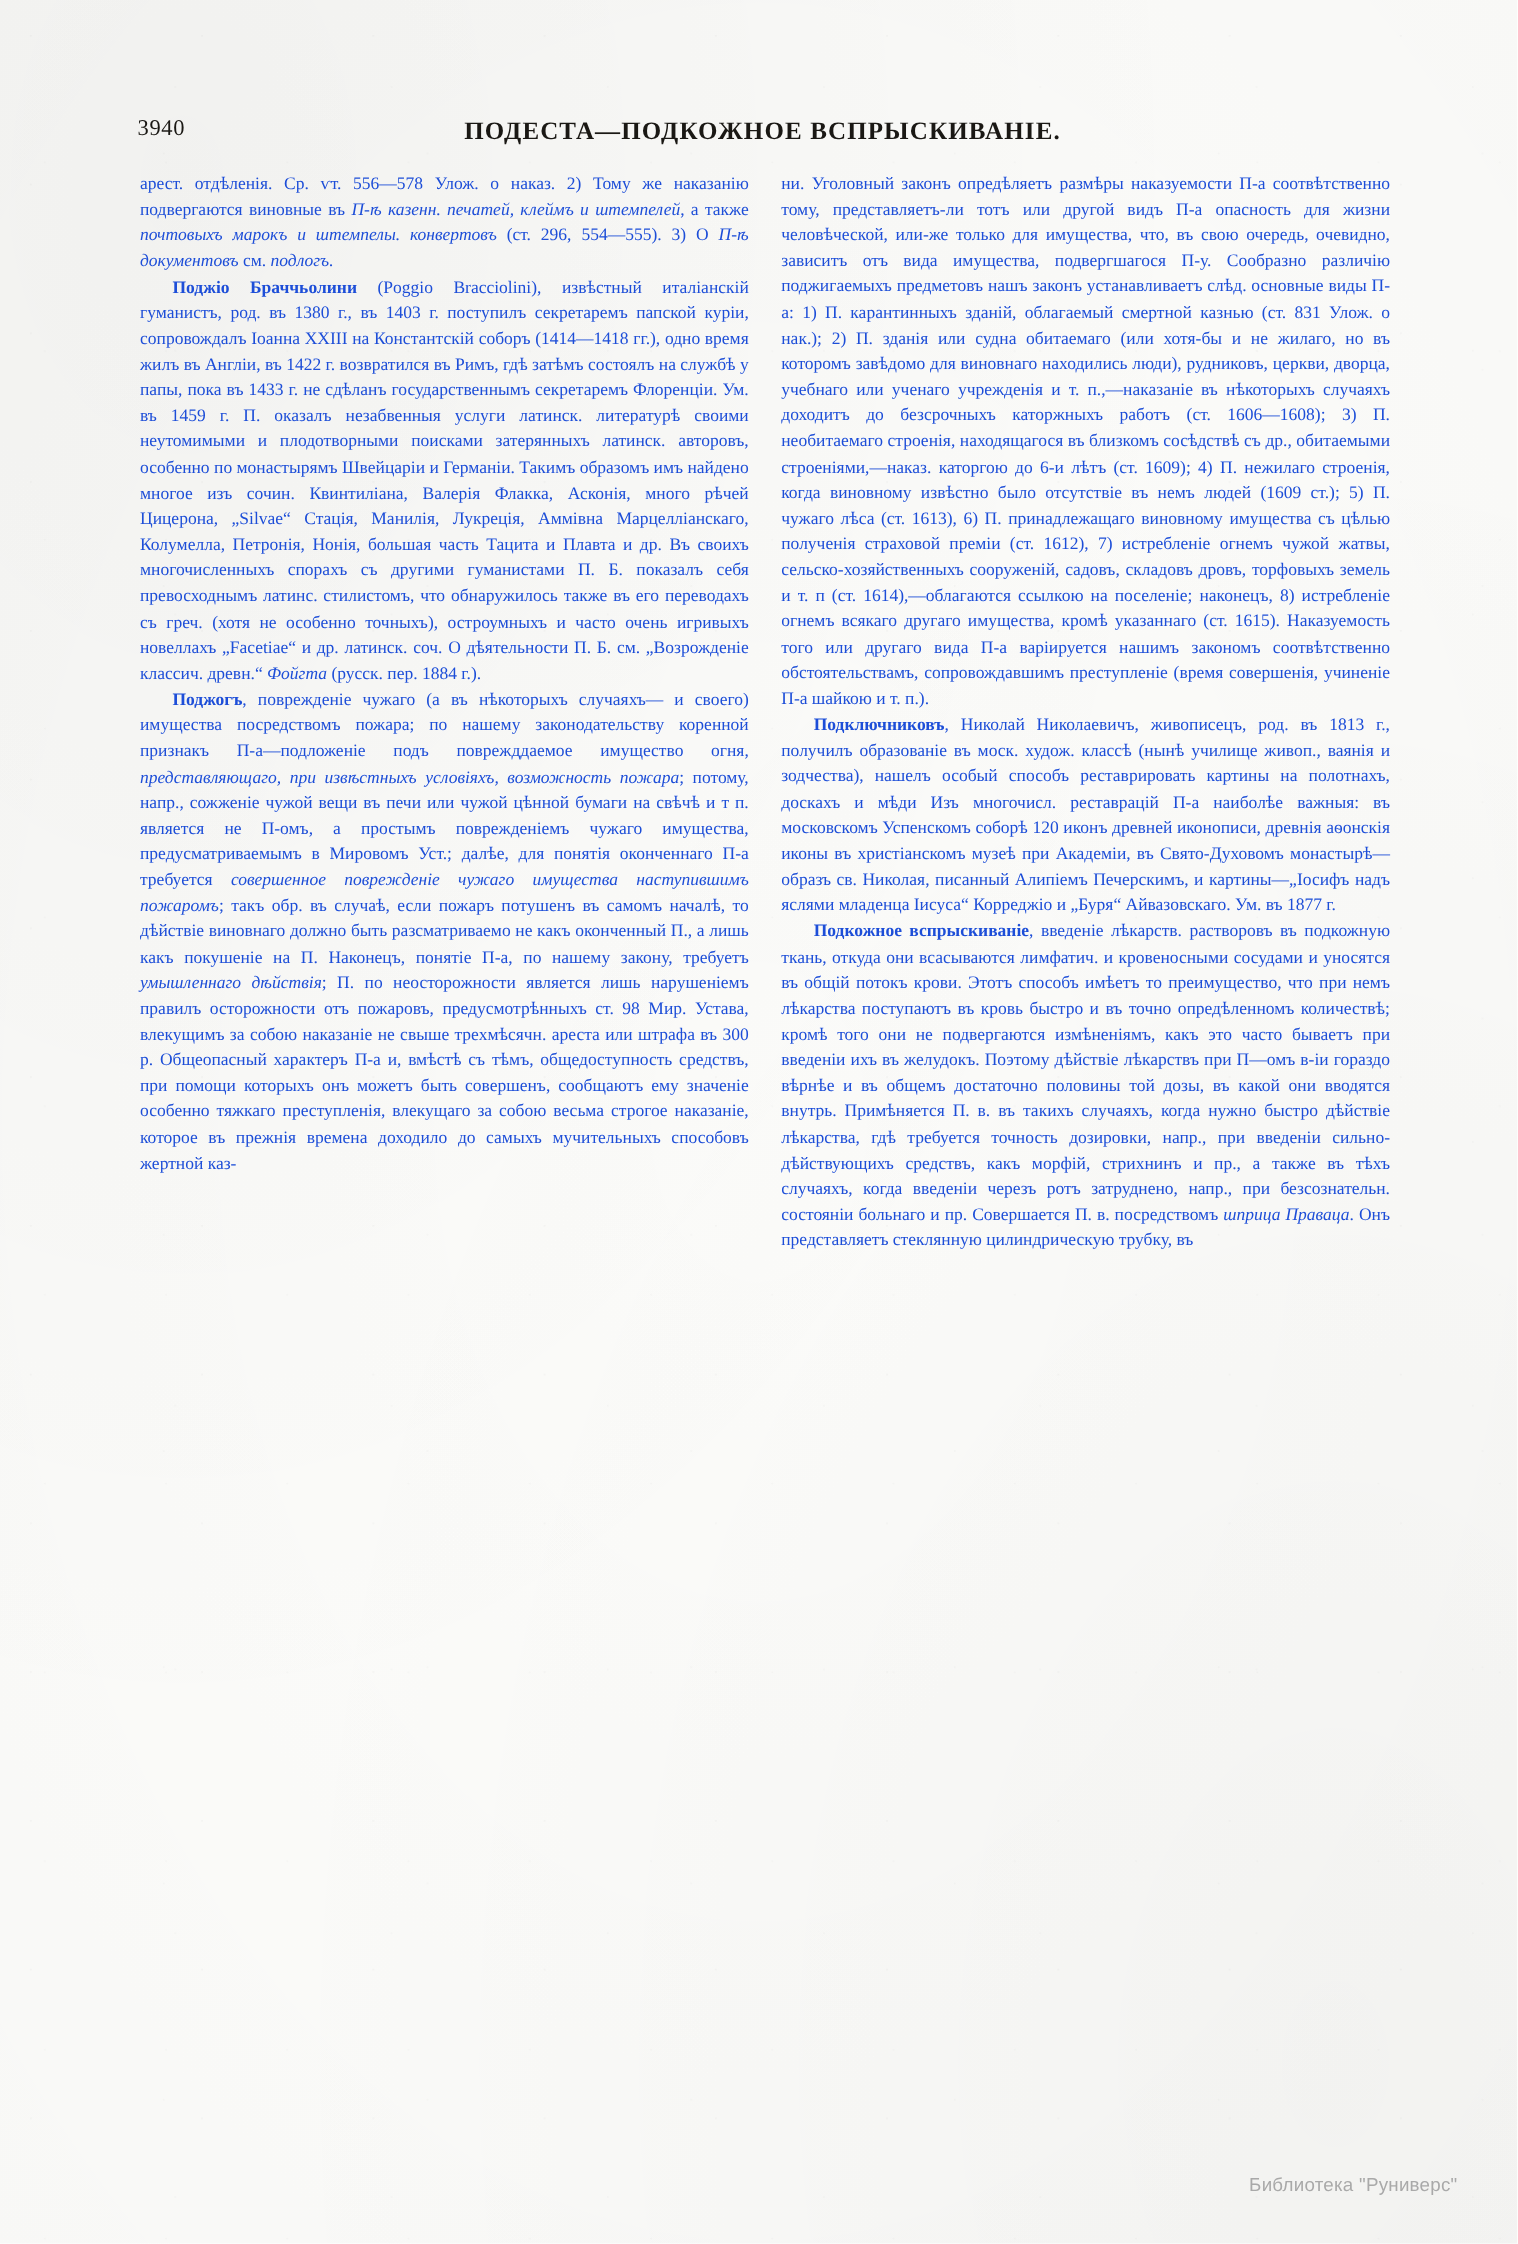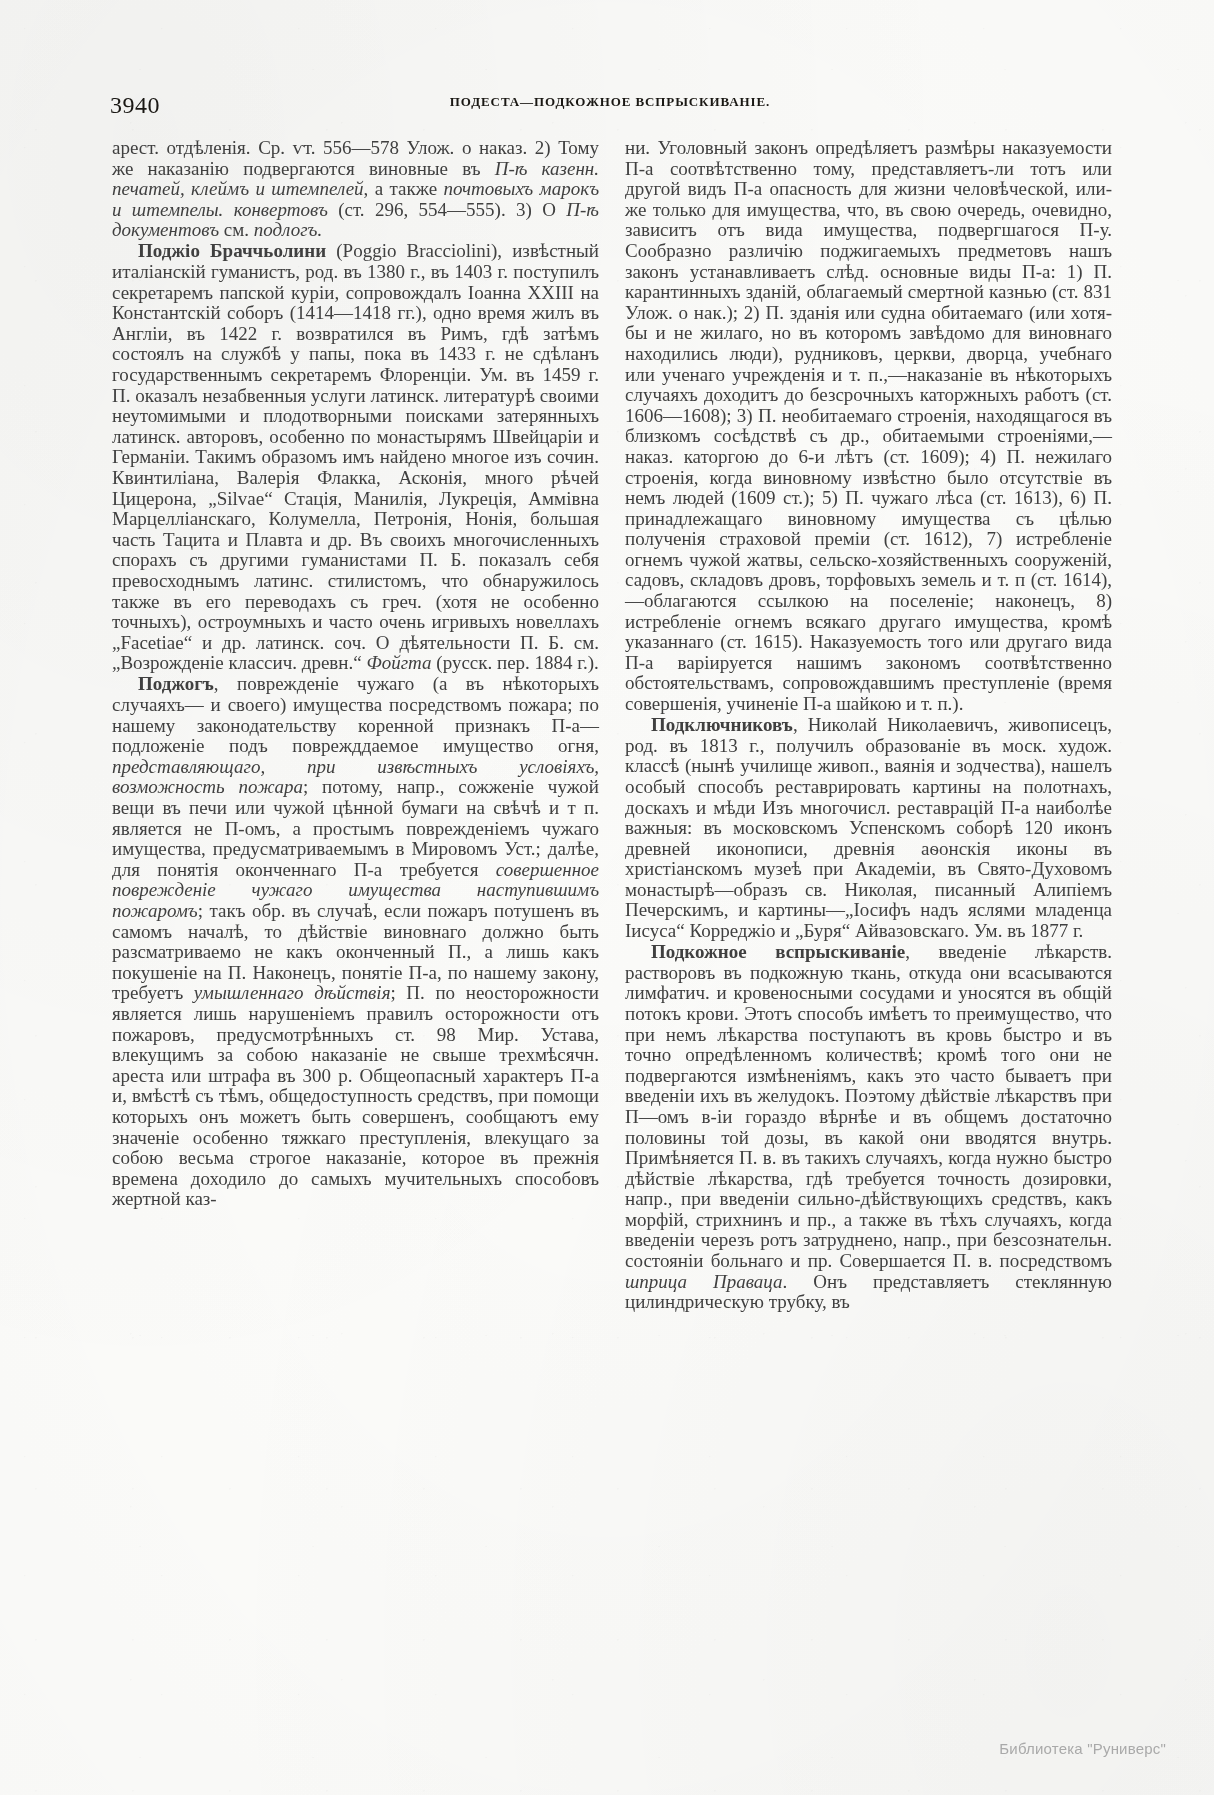--- a/index.html
+++ b/index.html
@@ -36,50 +36,50 @@
     position: absolute;
     left: 110px;
     top: 92px;
     width: 1000px;
     height: 22px;
   }
   .folio {
     position: absolute;
     left: 0;
     top: 0;
-    font-size: 24px;
+    font-size: 18px;
     letter-spacing: 0.5px;
     color: #1a1814;
   }
   .running-title {
     position: absolute;
     left: 0;
     top: 2px;
     width: 1000px;
     text-align: center;
-    font-size: 13px;
+    font-size: 20px;
     font-weight: bold;
     letter-spacing: 0.9px;
     color: #1a1814;
   }
   .columns {
     position: absolute;
     left: 112px;
     top: 138px;
     width: 1000px;
     display: flex;
     gap: 26px;
   }
   .col {
     width: 487px;
-    font-size: 19px;
+    font-size: 14px;
     line-height: 20.6px;
     text-align: justify;
     text-justify: inter-word;
-    color: #404040;
+    color: #1d4ed8;
     hyphens: manual;
   }
   .col p {
     margin: 0 0 0.5px 0;
     text-indent: 26px;
   }
   .col p.cont {
     text-indent: 0;
   }
   .col p b {

